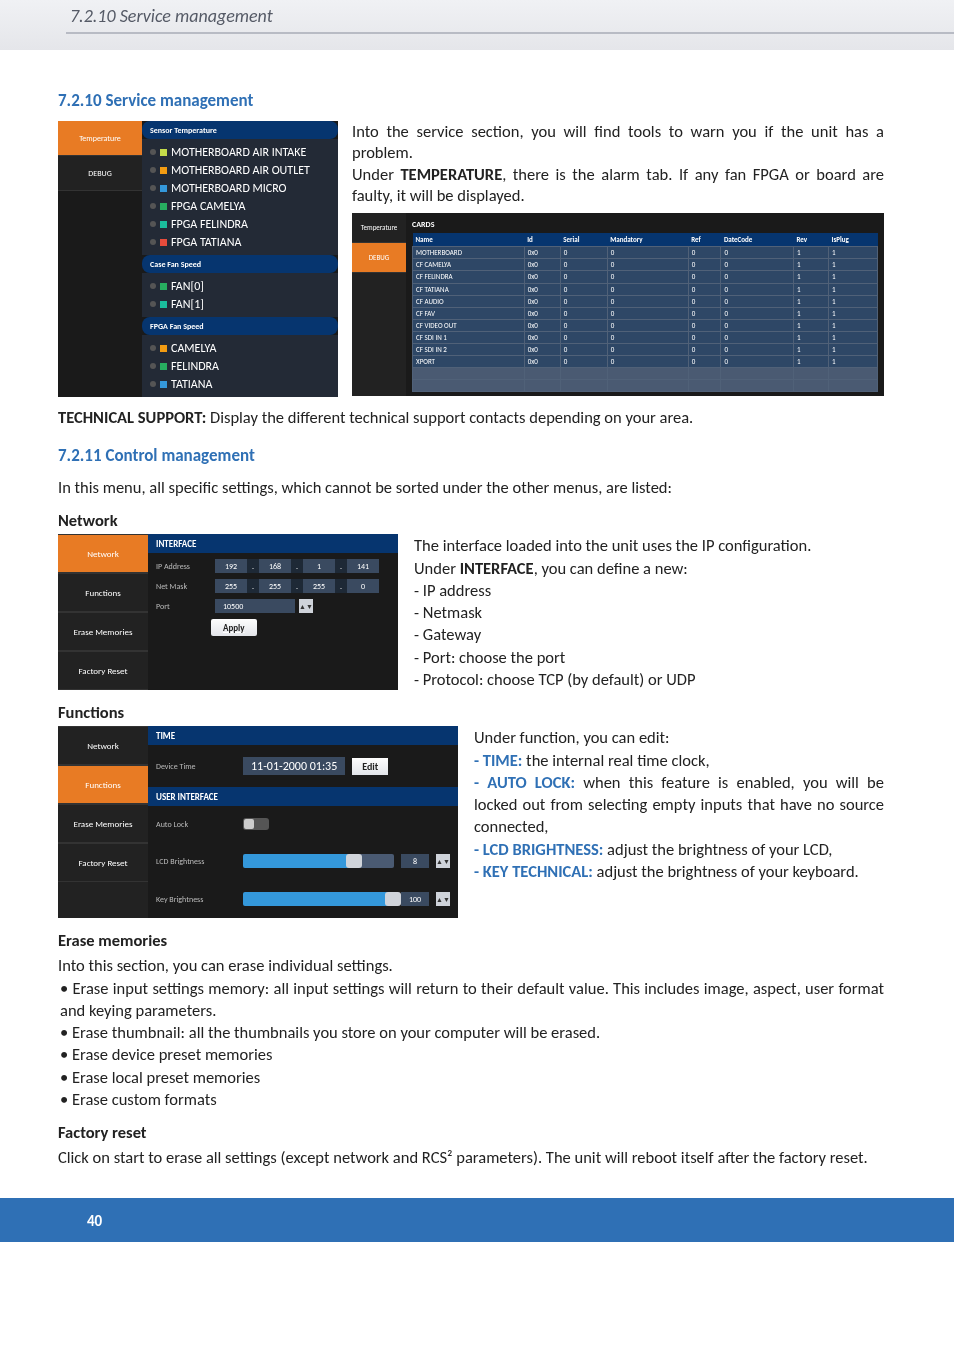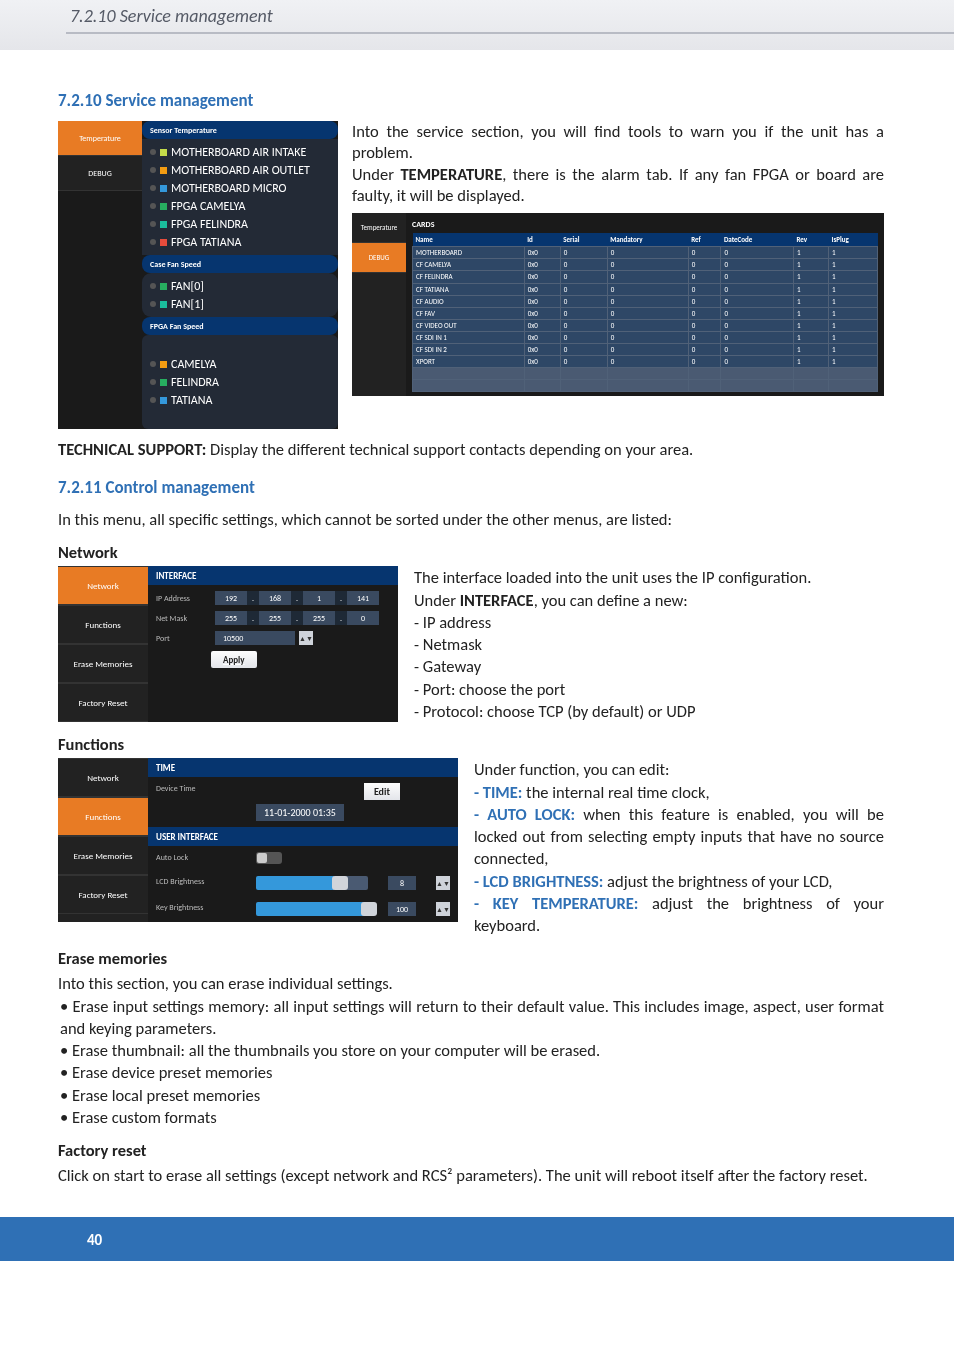--- a/index.html
+++ b/index.html
@@ -59,23 +59,23 @@
   .ipdot { background:#1e2936; width:12px; text-align:center; padding:2px 0;}
   .net-input { background:#3a4a60; padding:2px 8px; width:80px; }
   .spinner-ico { background:#cfd3da; color:#333; display:inline-flex; flex-direction:column; width:14px; height:14px; font-size:7px; align-items:center; justify-content:center; line-height:0.5;}
   .btn-apply { background:linear-gradient(#fdfdfd,#e3e5ea); color:#222; padding:3px 12px; border-radius:2px; font-size:9px; font-weight:bold; display:inline-block;}
   .net-text { flex:1; font-size:16.5px; line-height:1.35; color:#222;}
   
   .func-row { display:flex; gap:16px; margin-bottom:10px; align-items:flex-start;}
   .func-panel { width:400px; background:#1a1a1a; font-size:9px; color:#fff; display:flex;}
   .func-body { flex:1;}
   .fn-head { background:#06356f; padding:4px 8px; font-weight:bold; font-size:9px;}
-  .fn-row { padding:6px 8px; display:flex; align-items:flex-start; gap:20px;}
+  .fn-row { padding:12px 8px; display:flex; align-items:center; gap:7px;}
   .fn-lbl { width:80px; color:#bbb; font-size:8px;}
-  .dt-val { background:#3a4a60; padding:2px 8px; font-size:10px;margin-top:21px;}
+  .dt-val { background:#3a4a60; padding:2px 8px; font-size:12px;}
   .edit-btn { background:linear-gradient(#fdfdfd,#e3e5ea); color:#222; padding:2px 10px; font-size:10px; font-weight:bold;}
   .toggle-off { width:26px; height:12px; background:#555; border-radius:3px; position:relative;}
   .toggle-off::after{content:''; position:absolute; left:1px; top:1px; width:10px; height:10px; background:#ccc; border-radius:2px;}
   .slider { flex:1; height:14px; background:linear-gradient(to right,#3498db 0%, #3498db var(--p), #4a5a72 var(--p), #4a5a72 100%); border-radius:2px; position:relative;}
   .slider-knob { position:absolute; top:0; height:14px; width:16px; background:#d0d4da; border-radius:3px;}
   .sv { background:#3a4a60; padding:2px 6px; font-size:8px; width:28px; text-align:center;}
   .func-text { flex:1; font-size:16.5px; text-align:justify; line-height:1.35; color:#222;}
   .fn-bullet { color:#2f70b5; font-weight:bold;}
   
   .body-text { font-size:16.5px; line-height:1.35; text-align:justify; color:#222;}
@@ -133,34 +133,34 @@
                   <span class="sq clr-c"></span>
                   <span>FPGA FELINDRA</span>
                 </div>
               <div class="svc-item">
                   <span class="dot-toggle"></span>
                   <span class="sq clr-r"></span>
                   <span>FPGA TATIANA</span>
                 </div>
             </div>
             <div class="svc-head">Case Fan Speed</div>
-            <div style="background:#232a36; padding:4px 0;border-radius:9px;">
+            <div style="background:#232a36; padding:4px 0;">
               <div class="svc-item">
                   <span class="dot-toggle"></span>
                   <span class="sq clr-g"></span>
                   <span>FAN[0]</span>
                 </div>
               <div class="svc-item">
                   <span class="dot-toggle"></span>
                   <span class="sq clr-c"></span>
                   <span>FAN[1]</span>
                 </div>
             </div>
             <div class="svc-head">FPGA Fan Speed</div>
-            <div style="background:#232a36; padding:20px 0;border-radius:6px;">
+            <div style="background:#232a36; padding:4px 0;">
               <div class="svc-item">
                   <span class="dot-toggle"></span>
                   <span class="sq clr-o"></span>
                   <span>CAMELYA</span>
                 </div>
               <div class="svc-item">
                   <span class="dot-toggle"></span>
                   <span class="sq clr-g"></span>
                   <span>FELINDRA</span>
                 </div>
@@ -426,21 +426,21 @@
           <span class="sv">100</span>
           <span class="spinner-ico">▲▼</span>
         </div>
       </div>
     </div>
     <div class="func-text">
       <div>Under function, you can edit:</div>
       <div><span class="fn-bullet">- </span><b class="fn-bullet">TIME:</b><span> the internal real time clock,</span></div>
       <div><span class="fn-bullet">- </span><b class="fn-bullet">AUTO LOCK:</b><span> when this feature is enabled, you will be locked out from selecting empty inputs that have no source connected,</span></div>
       <div><span class="fn-bullet">- </span><b class="fn-bullet">LCD BRIGHTNESS:</b><span> adjust the brightness of your LCD,</span></div>
-      <div><span class="fn-bullet">- </span><b class="fn-bullet">KEY TEMPERATURE:</b><span> adjust the brightness of your keyboard.</span></div>
+      <div><span class="fn-bullet">- </span><b class="fn-bullet">KEY TECHNICAL:</b><span> adjust the brightness of your keyboard.</span></div>
     </div>
   </div>
 
   <div class="sub-title">Erase memories</div>
   <div class="body-text">Into this section, you can erase individual settings.</div>
   <ul class="bul">
     <li>Erase input settings memory: all input settings will return to their default value. This includes image, aspect, user format and keying parameters.</li>
     <li>Erase thumbnail: all the thumbnails you store on your computer will be erased.</li>
     <li>Erase device preset memories</li>
     <li>Erase local preset memories</li>

